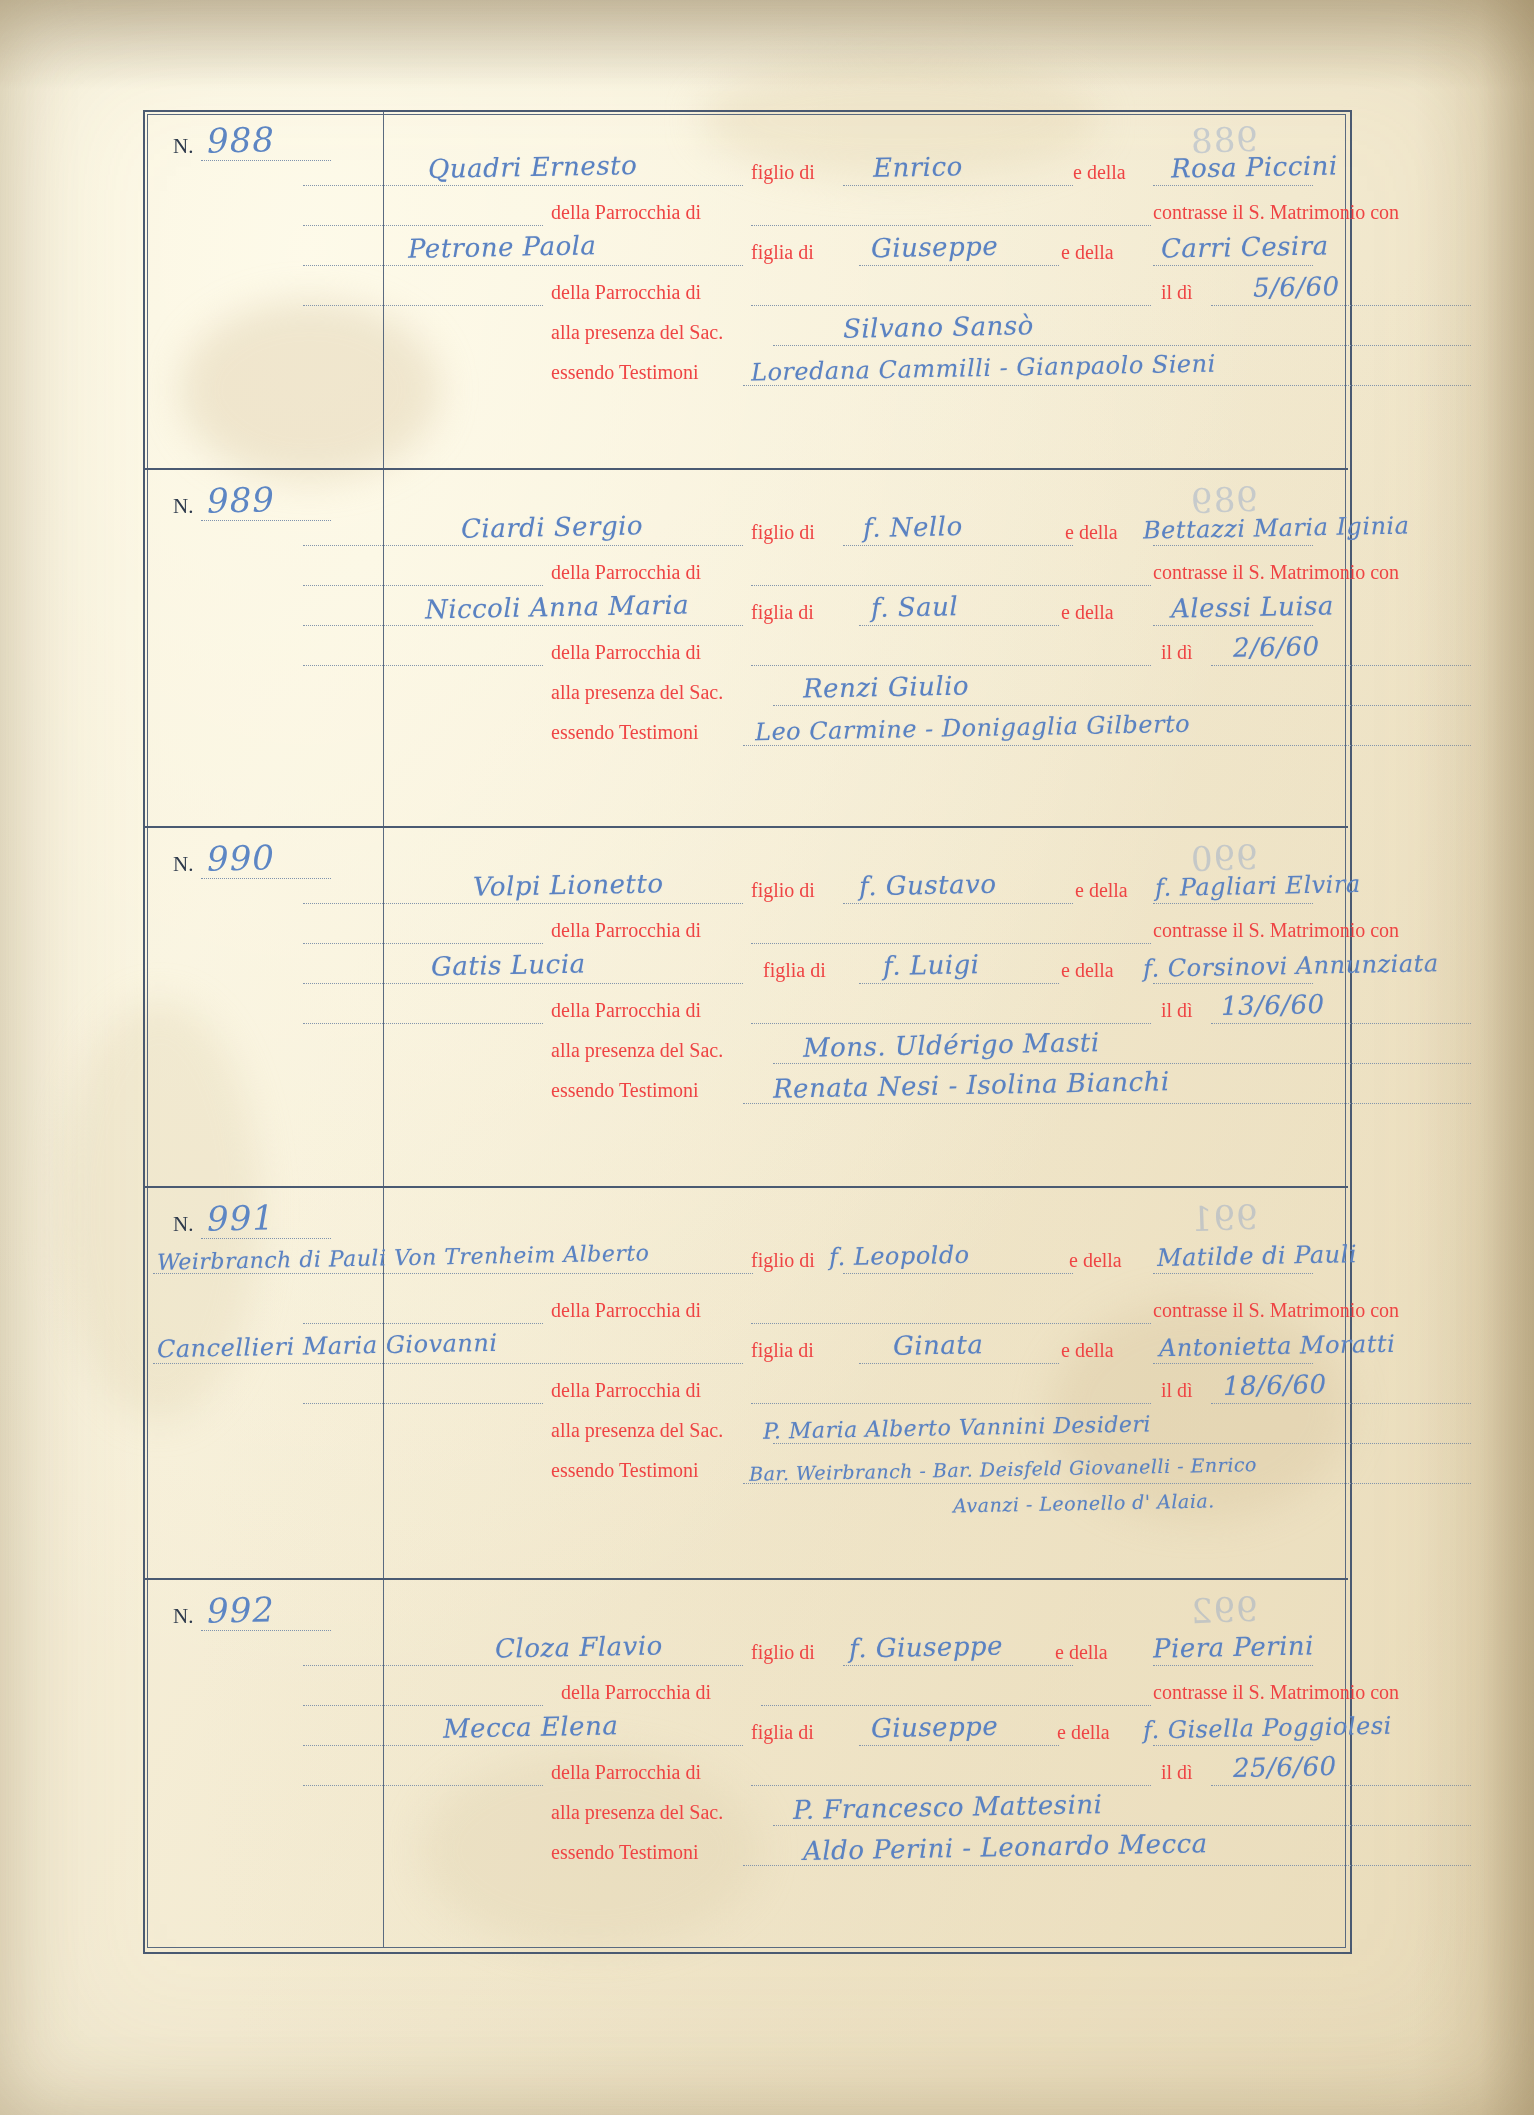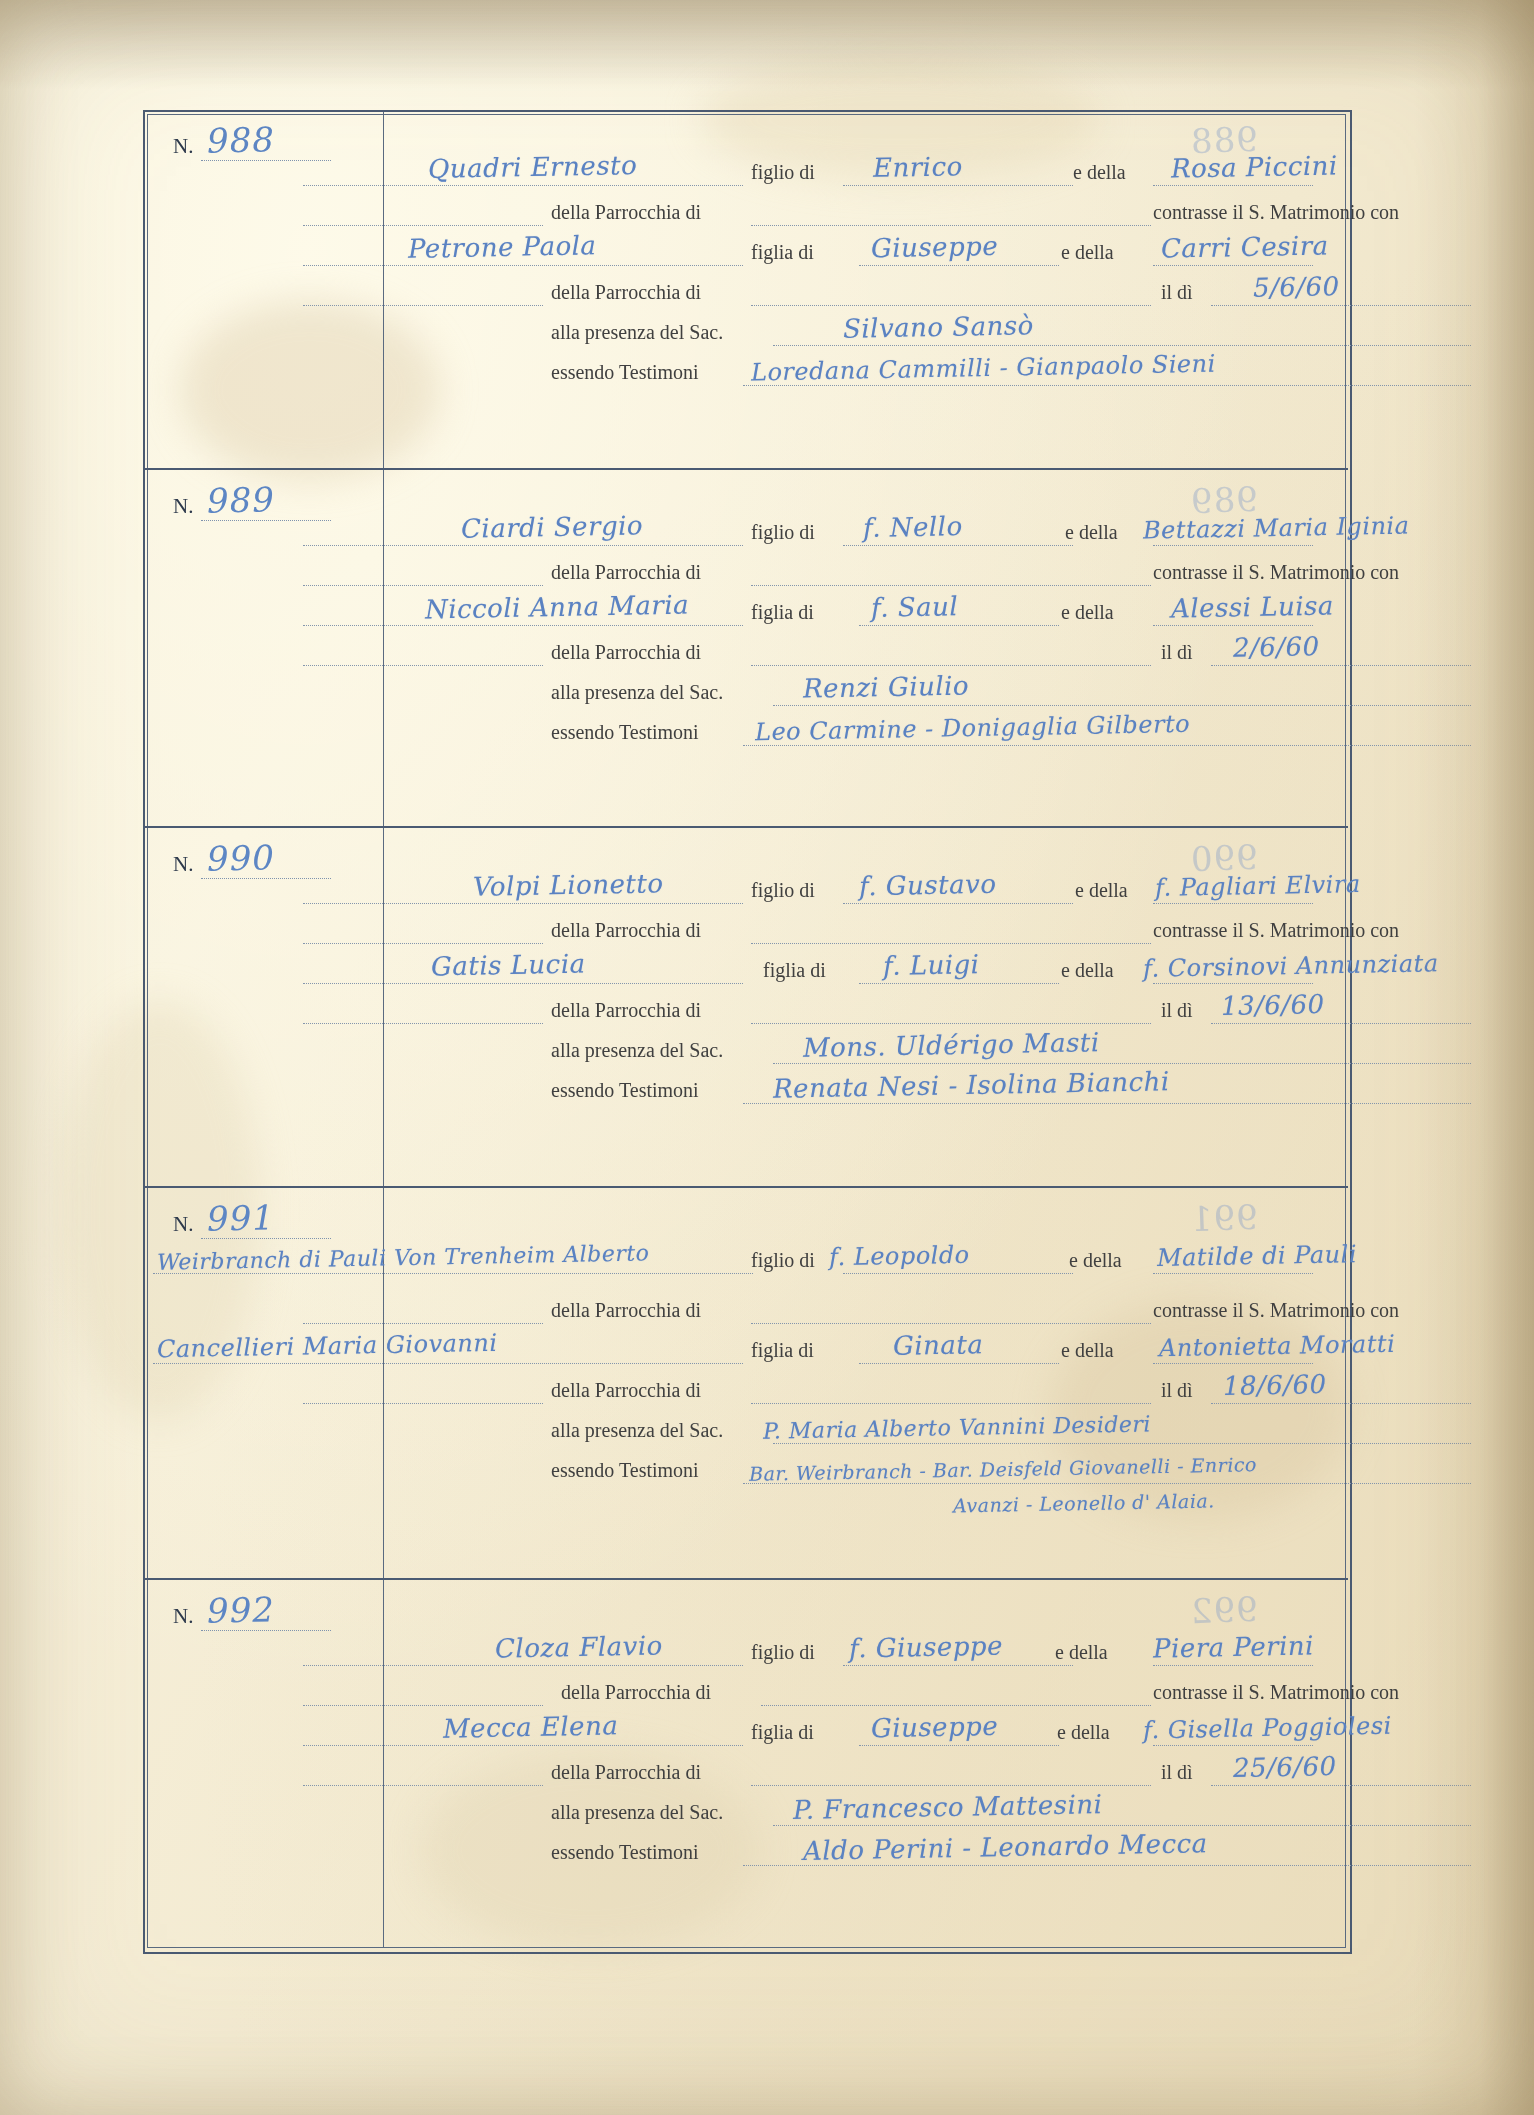--- a/index.html
+++ b/index.html
@@ -149,21 +149,21 @@
   .dots {
     position: absolute;
     bottom: 6px;
     height: 0;
     border-bottom: 1px dotted #8496ad;
   }
   .ptxt {
     position: absolute;
     bottom: 8px;
     font-size: 20px;
-    color: #404040;
+    color: #ef4444;
     font-family: "Liberation Serif", serif;
     white-space: nowrap;
     background: transparent;
   }
   .hw {
     position: absolute;
     bottom: 10px;
     font-family: "DejaVu Serif", serif;
     font-style: italic;
     color: #5a82c2;

